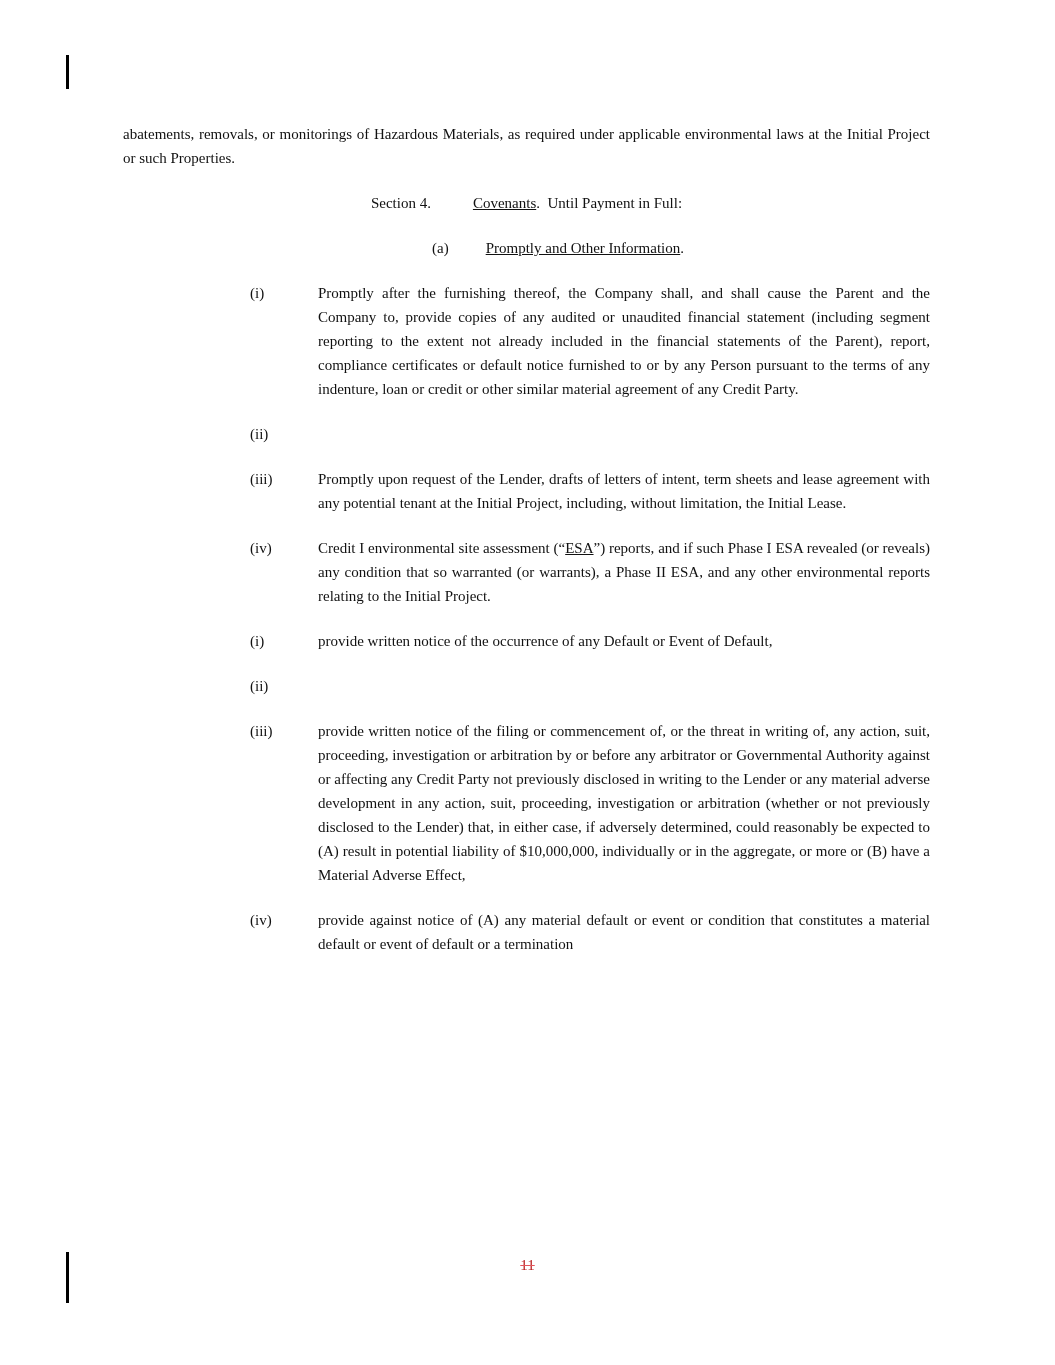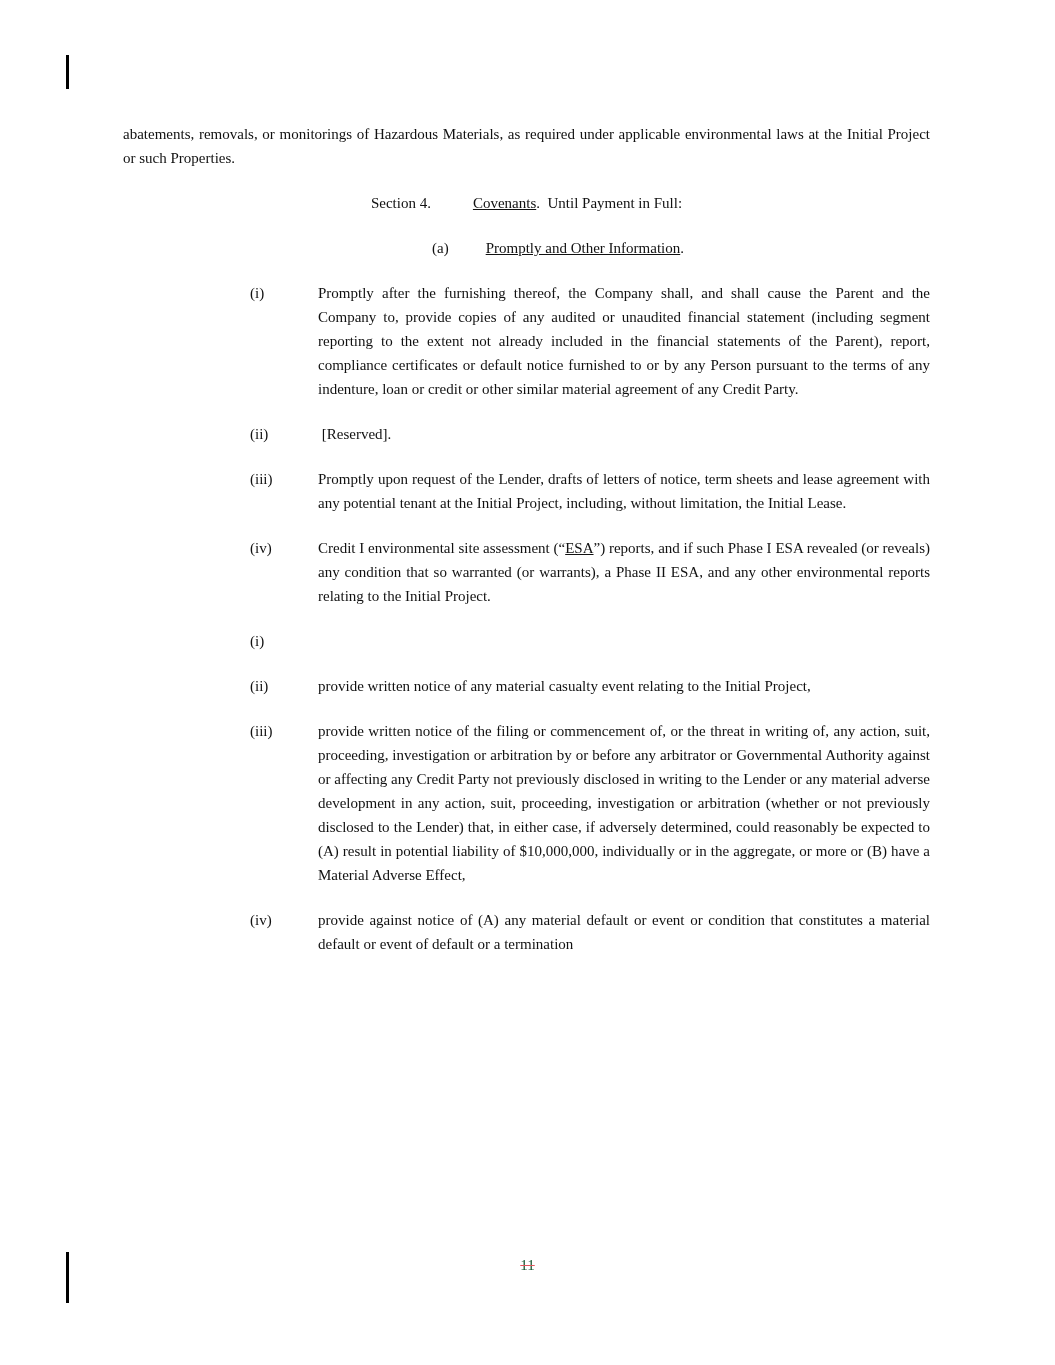--- a/index.html
+++ b/index.html
@@ -63,21 +63,21 @@
   }
 
   .footer {
     position: absolute;
     top: 1253px;
     left: 0;
     width: 1055px;
     text-align: center;
   }
   .page-number-deleted {
-    color: #14532d;
+    color: #b91c1c;
     text-decoration: line-through;
     text-decoration-color: #e4555c;
   }
 </style>
 </head>
 <body>
 
 <div class="page">
 
   <div class="change-bar bar-top"></div>
@@ -91,41 +91,40 @@
 
     <p class="line indent1"><span>(a)</span><span class="tab-gap-sub"></span><span class="u">Promptly and Other Information</span><span>.</span></p>
 
     <div class="item">
       <div class="item-label">(i)</div>
       <div class="item-text">Promptly after the furnishing thereof, the Company shall, and shall cause the Parent and the Company to, provide copies of any audited or unaudited financial statement (including segment reporting to the extent not already included in the financial statements of the Parent), report, compliance certificates or default notice furnished to or by any Person pursuant to the terms of any indenture, loan or credit or other similar material agreement of any Credit Party.</div>
     </div>
 
     <div class="item">
       <div class="item-label">(ii)</div>
-      <div class="item-text">&nbsp;[Reserved].</div>
     </div>
 
     <div class="item">
       <div class="item-label">(iii)</div>
-      <div class="item-text">Promptly upon request of the Lender, drafts of letters of notice, term sheets and lease agreement with any potential tenant at the Initial Project, including, without limitation, the Initial Lease.</div>
+      <div class="item-text">Promptly upon request of the Lender, drafts of letters of intent, term sheets and lease agreement with any potential tenant at the Initial Project, including, without limitation, the Initial Lease.</div>
     </div>
 
     <div class="item">
       <div class="item-label">(iv)</div>
       <div class="item-text"><span>Credit I environmental site assessment (“</span><span class="u">ESA</span><span>”) reports, and if such Phase I ESA revealed (or reveals) any condition that so warranted (or warrants), a Phase II ESA, and any other environmental reports relating to the Initial Project.</span></div>
     </div>
 
 
     <div class="item">
       <div class="item-label">(i)</div>
+      <div class="item-text">provide written notice of the occurrence of any Default or Event of Default,</div>
     </div>
 
     <div class="item">
       <div class="item-label">(ii)</div>
-      <div class="item-text">provide written notice of any material casualty event relating to the Initial Project,</div>
     </div>
 
     <div class="item">
       <div class="item-label">(iii)</div>
       <div class="item-text">provide written notice of the filing or commencement of, or the threat in writing of, any action, suit, proceeding, investigation or arbitration by or before any arbitrator or Governmental Authority against or affecting any Credit Party not previously disclosed in writing to the Lender or any material adverse development in any action, suit, proceeding, investigation or arbitration (whether or not previously disclosed to the Lender) that, in either case, if adversely determined, could reasonably be expected to (A) result in potential liability of $10,000,000, individually or in the aggregate, or more or (B) have a Material Adverse Effect,</div>
     </div>
 
     <div class="item">
       <div class="item-label">(iv)</div>
       <div class="item-text">provide against notice of (A) any material default or event or condition that constitutes a material default or event of default or a termination</div>

